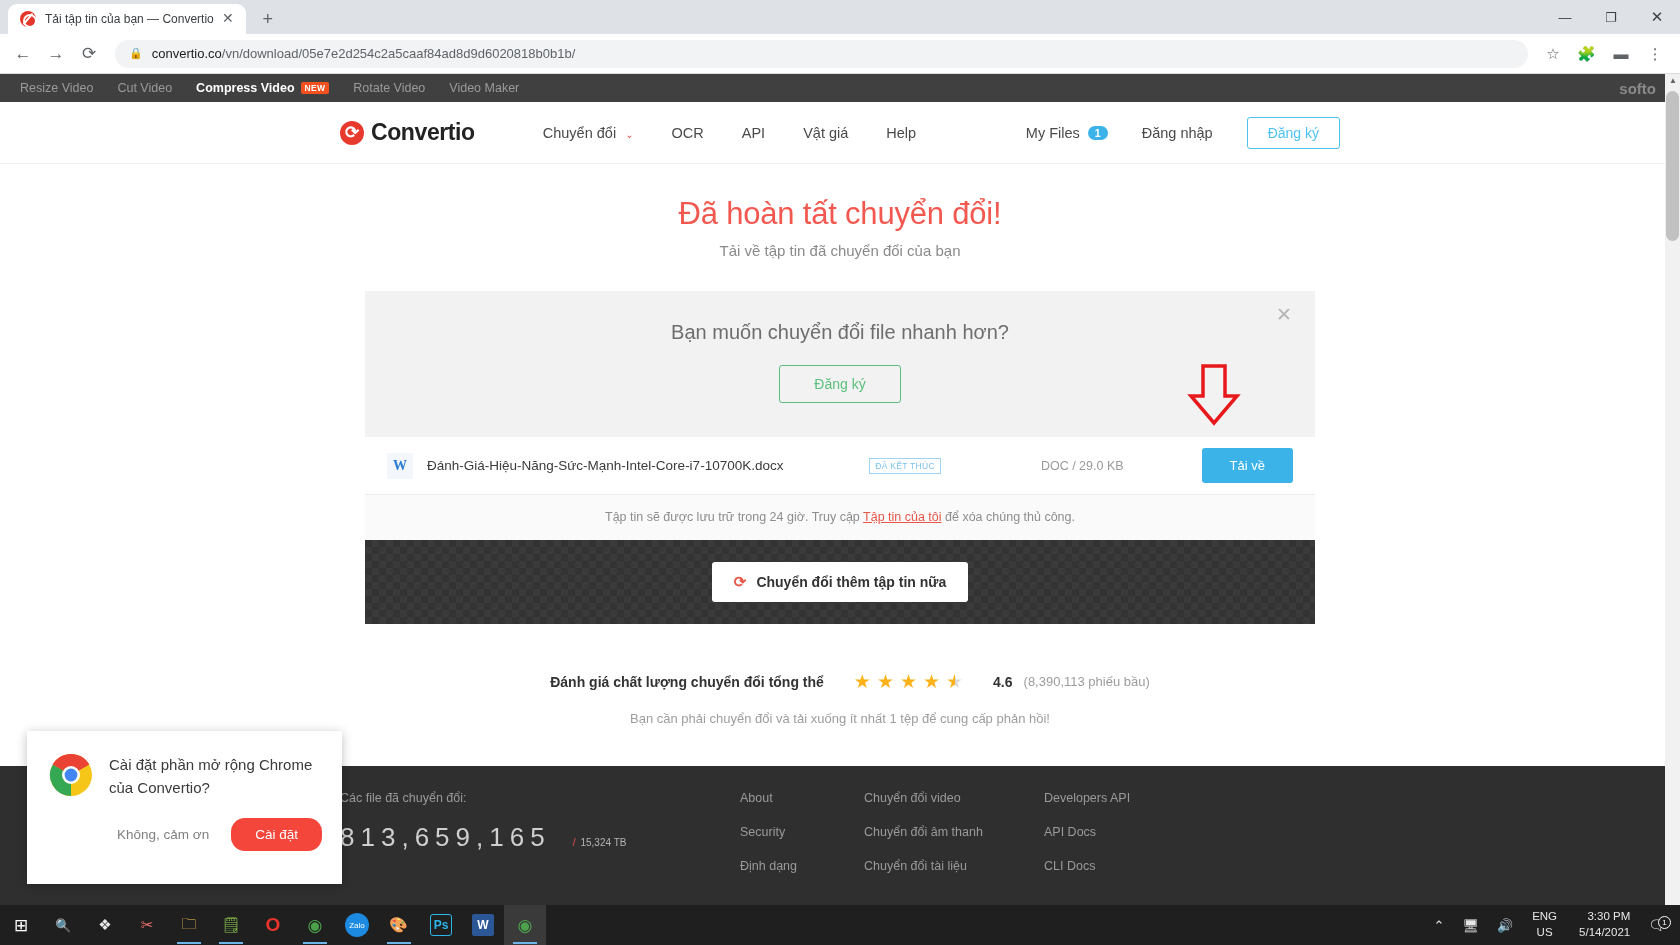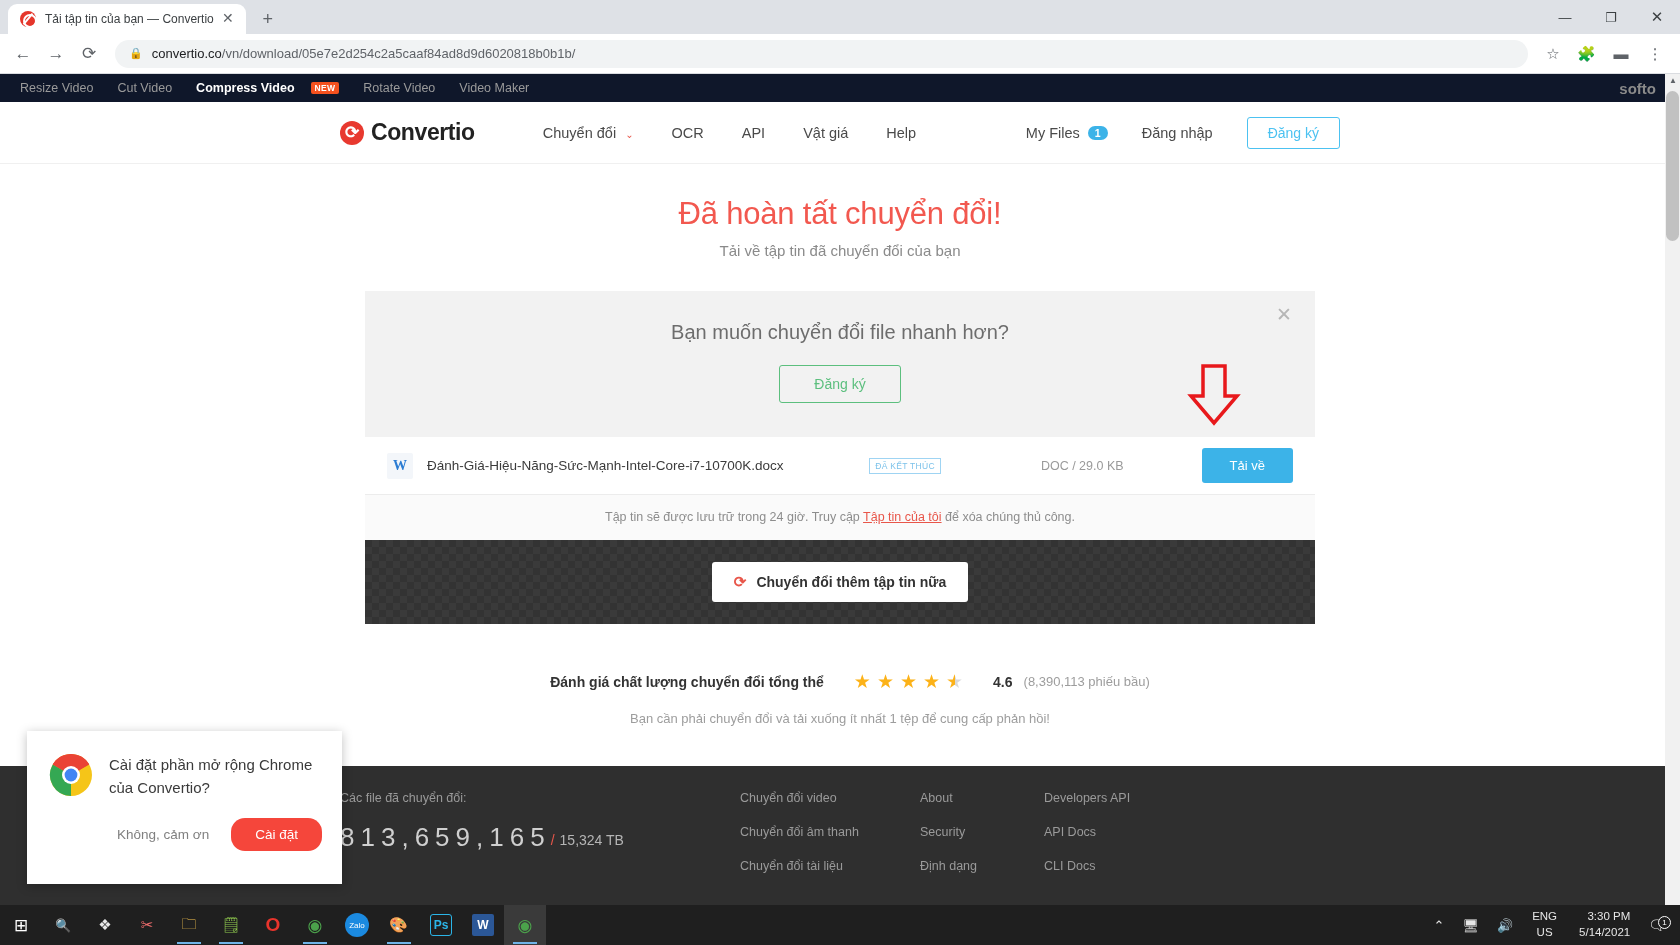--- a/index.html
+++ b/index.html
@@ -66,31 +66,31 @@
     align-items:center; padding:0 14px; margin:0 8px; font-size:13px;
   }
   .lock-ico { margin-right:9px; font-size:11px; color:#5f6368; }
   .url-strong { color:#202124; }
   .url-rest { color:#5f6368; }
   .navbar-right { display:flex; align-items:center; }
   .navbar-right .nav-ico { margin-left:2px; margin-right:2px; font-size:15px; }
 
   
   .site-topbar {
-    height:28px; background:#0f172a; display:flex; align-items:center;
+    height:28px; background:#404040; display:flex; align-items:center;
     padding-left:20px; position:relative;
   }
   .site-topbar a {
     font-size:12.5px; color:#9a9a9a; margin-right:24px; text-decoration:none;
     display:flex; align-items:center;
   }
   .site-topbar a.active { color:#ffffff; font-weight:bold; }
   .badge-new {
     background:#f4511e; color:#fff; font-size:8.5px; font-weight:bold;
-    padding:1px 4px; margin-left:16px; border-radius:2px; letter-spacing:.3px;
+    padding:1px 4px; margin-left:6px; border-radius:2px; letter-spacing:.3px;
   }
   .softo { position:absolute; right:24px; color:#8a8a8a; font-size:15px; font-weight:bold; }
 
   
   .site-header {
     height:62px; background:#fff; display:flex; align-items:center;
     border-bottom:1px solid #f0f0f0;
   }
   .header-inner { width:1000px; margin:0 auto; display:flex; align-items:center; }
   .logo { display:flex; align-items:center; margin-right:68px; }
@@ -192,21 +192,21 @@
   
   .footer {
     background:#2f2f2f; height:168px; margin-top:40px; padding:25px 0 0; position:relative;
   }
   .footer-inner { width:1000px; margin:0 auto; display:flex; }
   .counter-col { width:400px; }
   .counter-label { font-size:12.5px; color:#9a9a9a; }
   .counter-row { display:flex; align-items:flex-end; margin-top:17px; }
   .counter-digits { display:flex; font-size:26px; color:#cfcfcf; letter-spacing:6px;
     font-family:"Liberation Sans", sans-serif; }
-  .counter-total { font-size:14px; color:#b5b5b5; padding-bottom:5px; }
+  .counter-total { margin-left:22px; font-size:10px; color:#b5b5b5; padding-bottom:5px; }
   .counter-total .slash { color:#e8564a; margin-right:5px; }
   .footer-col { width:124px; }
   .footer-col.wide { width:180px; }
   .footer-col a {
     display:block; font-size:12.5px; color:#9a9a9a; text-decoration:none;
     margin-bottom:20px; white-space:nowrap;
   }
 
   
   .ext-popup {
@@ -405,29 +405,29 @@
               <span>,</span>
               <span>1</span>
               <span>6</span>
               <span>5</span>
           </div>
           <div class="counter-total">
             <span class="slash">/</span><span>15,324 TB</span>
           </div>
         </div>
       </div>
+      <div class="footer-col">
+        <a>About</a>
+        <a>Security</a>
+        <a>Định dạng</a>
+      </div>
       <div class="footer-col wide">
         <a>Chuyển đổi video</a>
         <a>Chuyển đổi âm thanh</a>
         <a>Chuyển đổi tài liệu</a>
-      </div>
-      <div class="footer-col">
-        <a>About</a>
-        <a>Security</a>
-        <a>Định dạng</a>
       </div>
       <div class="footer-col wide">
         <a>Developers API</a>
         <a>API Docs</a>
         <a>CLI Docs</a>
       </div>
     </div>
   </div>
 </div>
 

